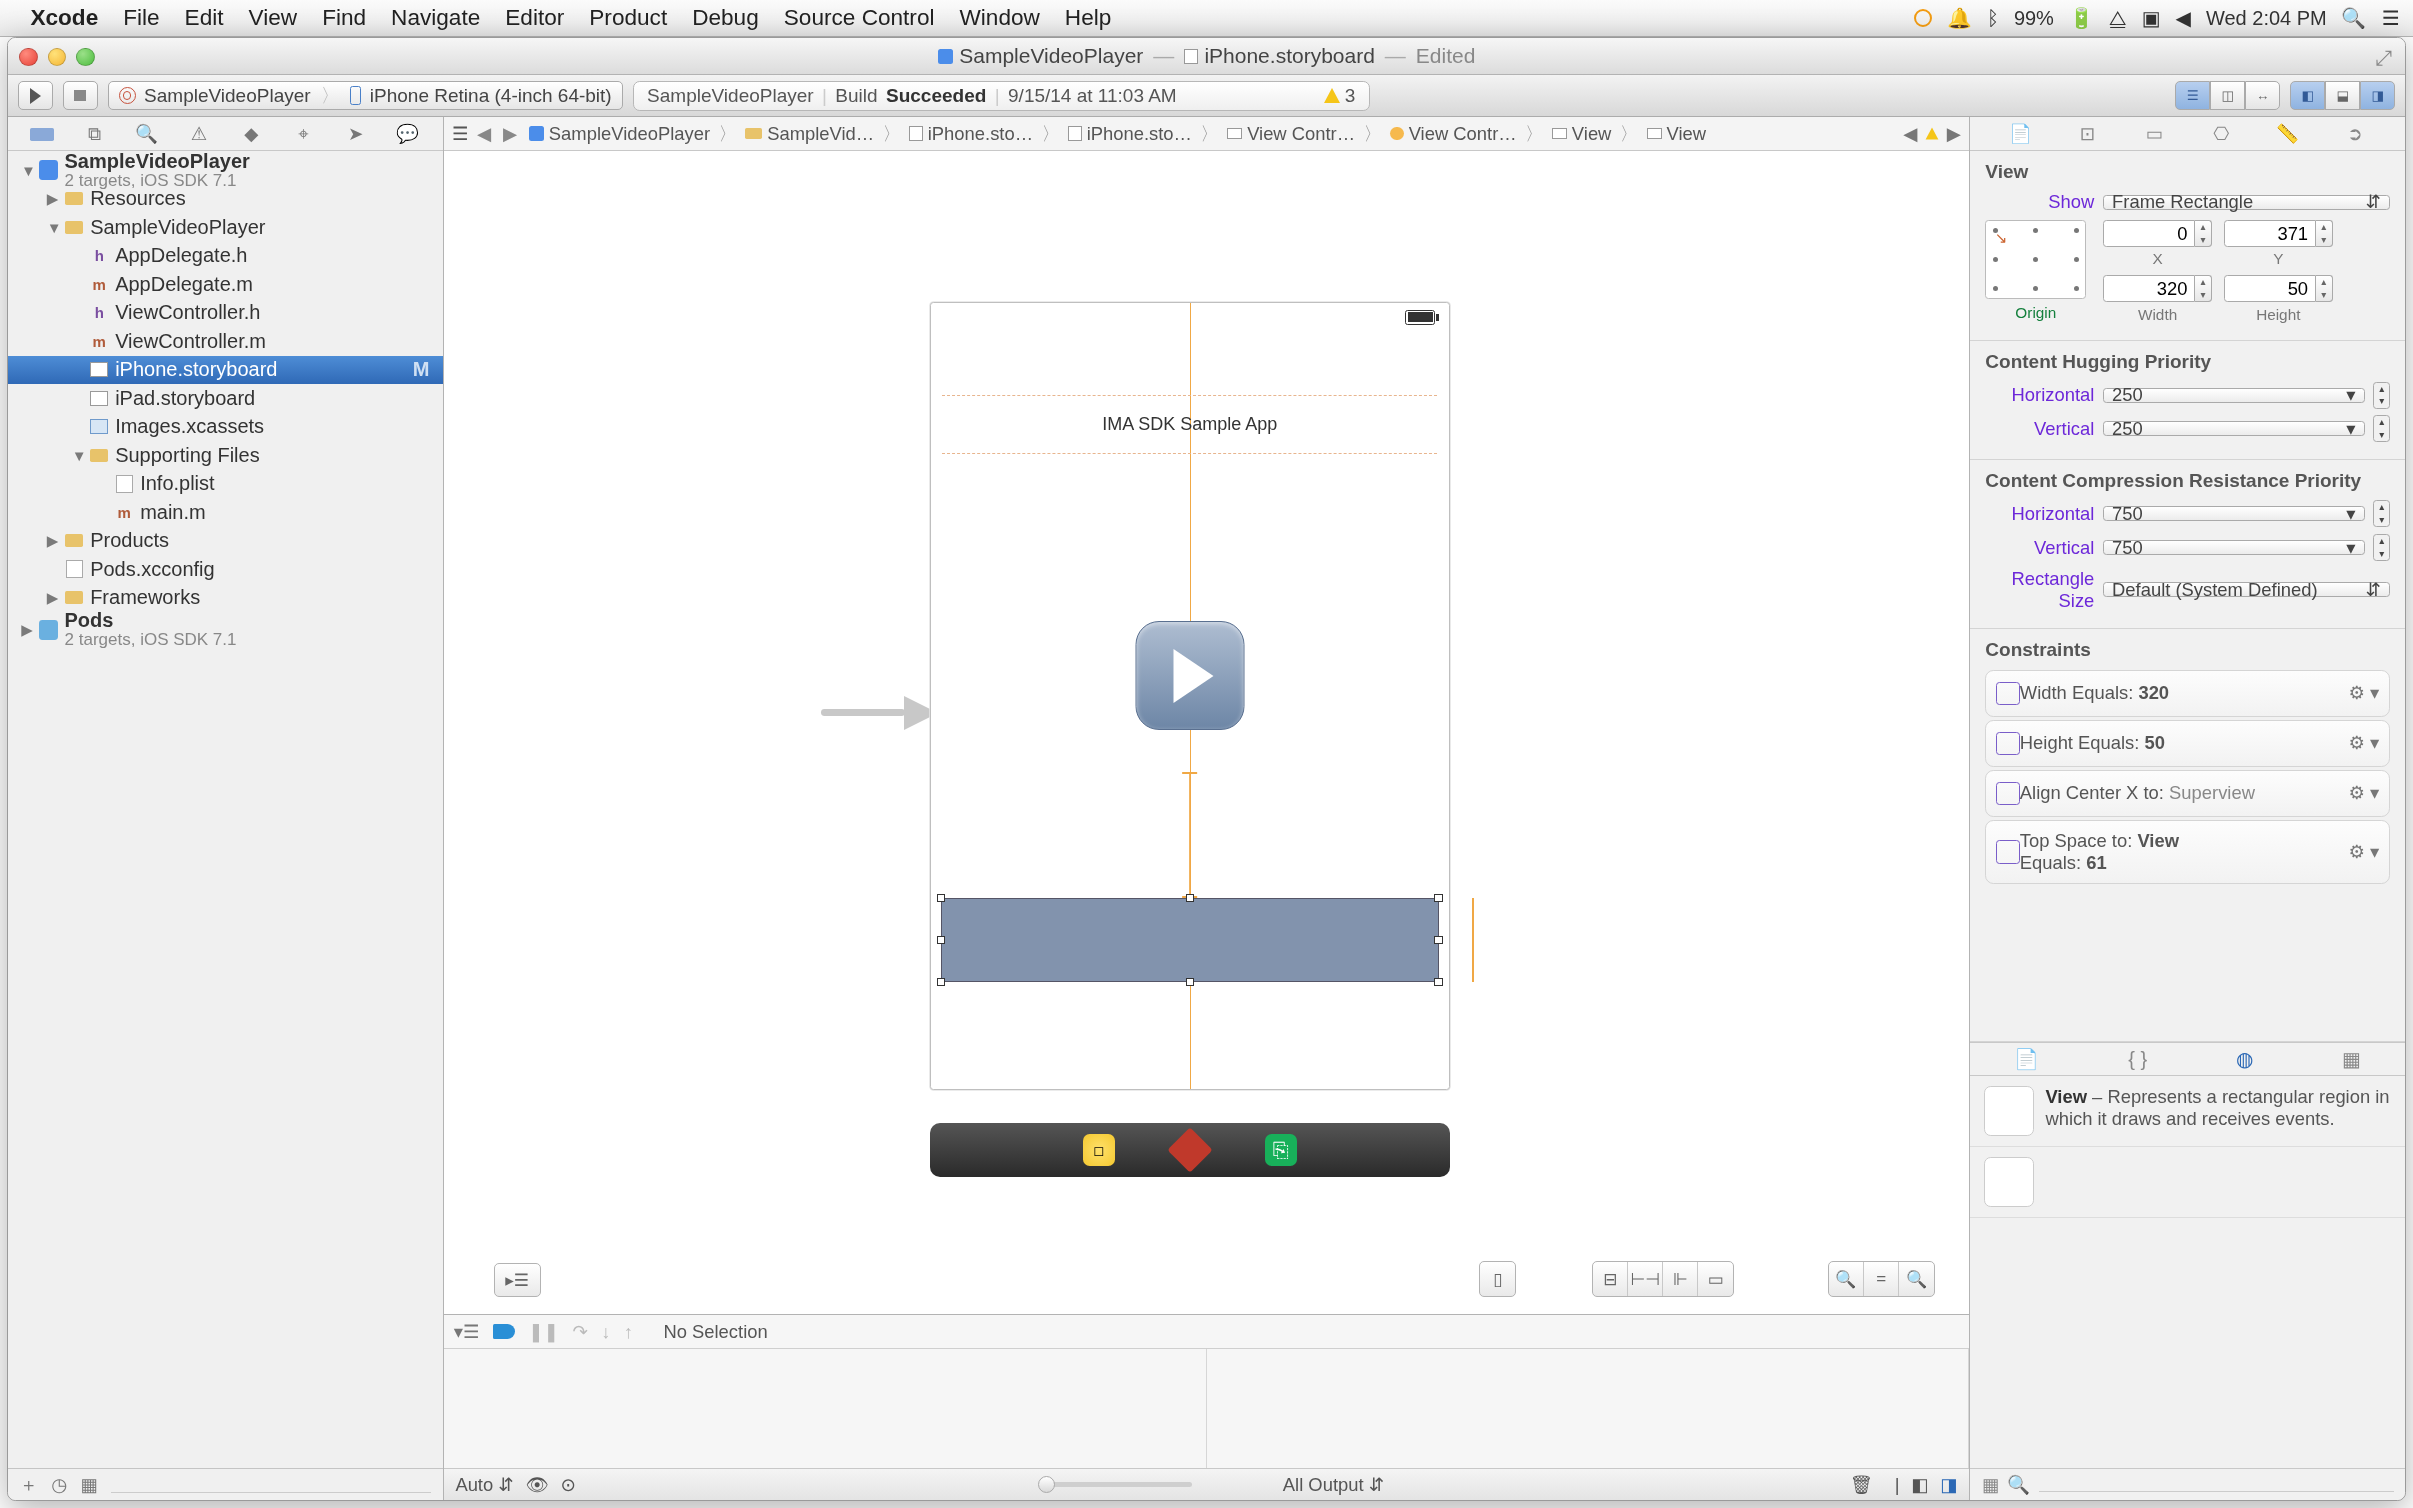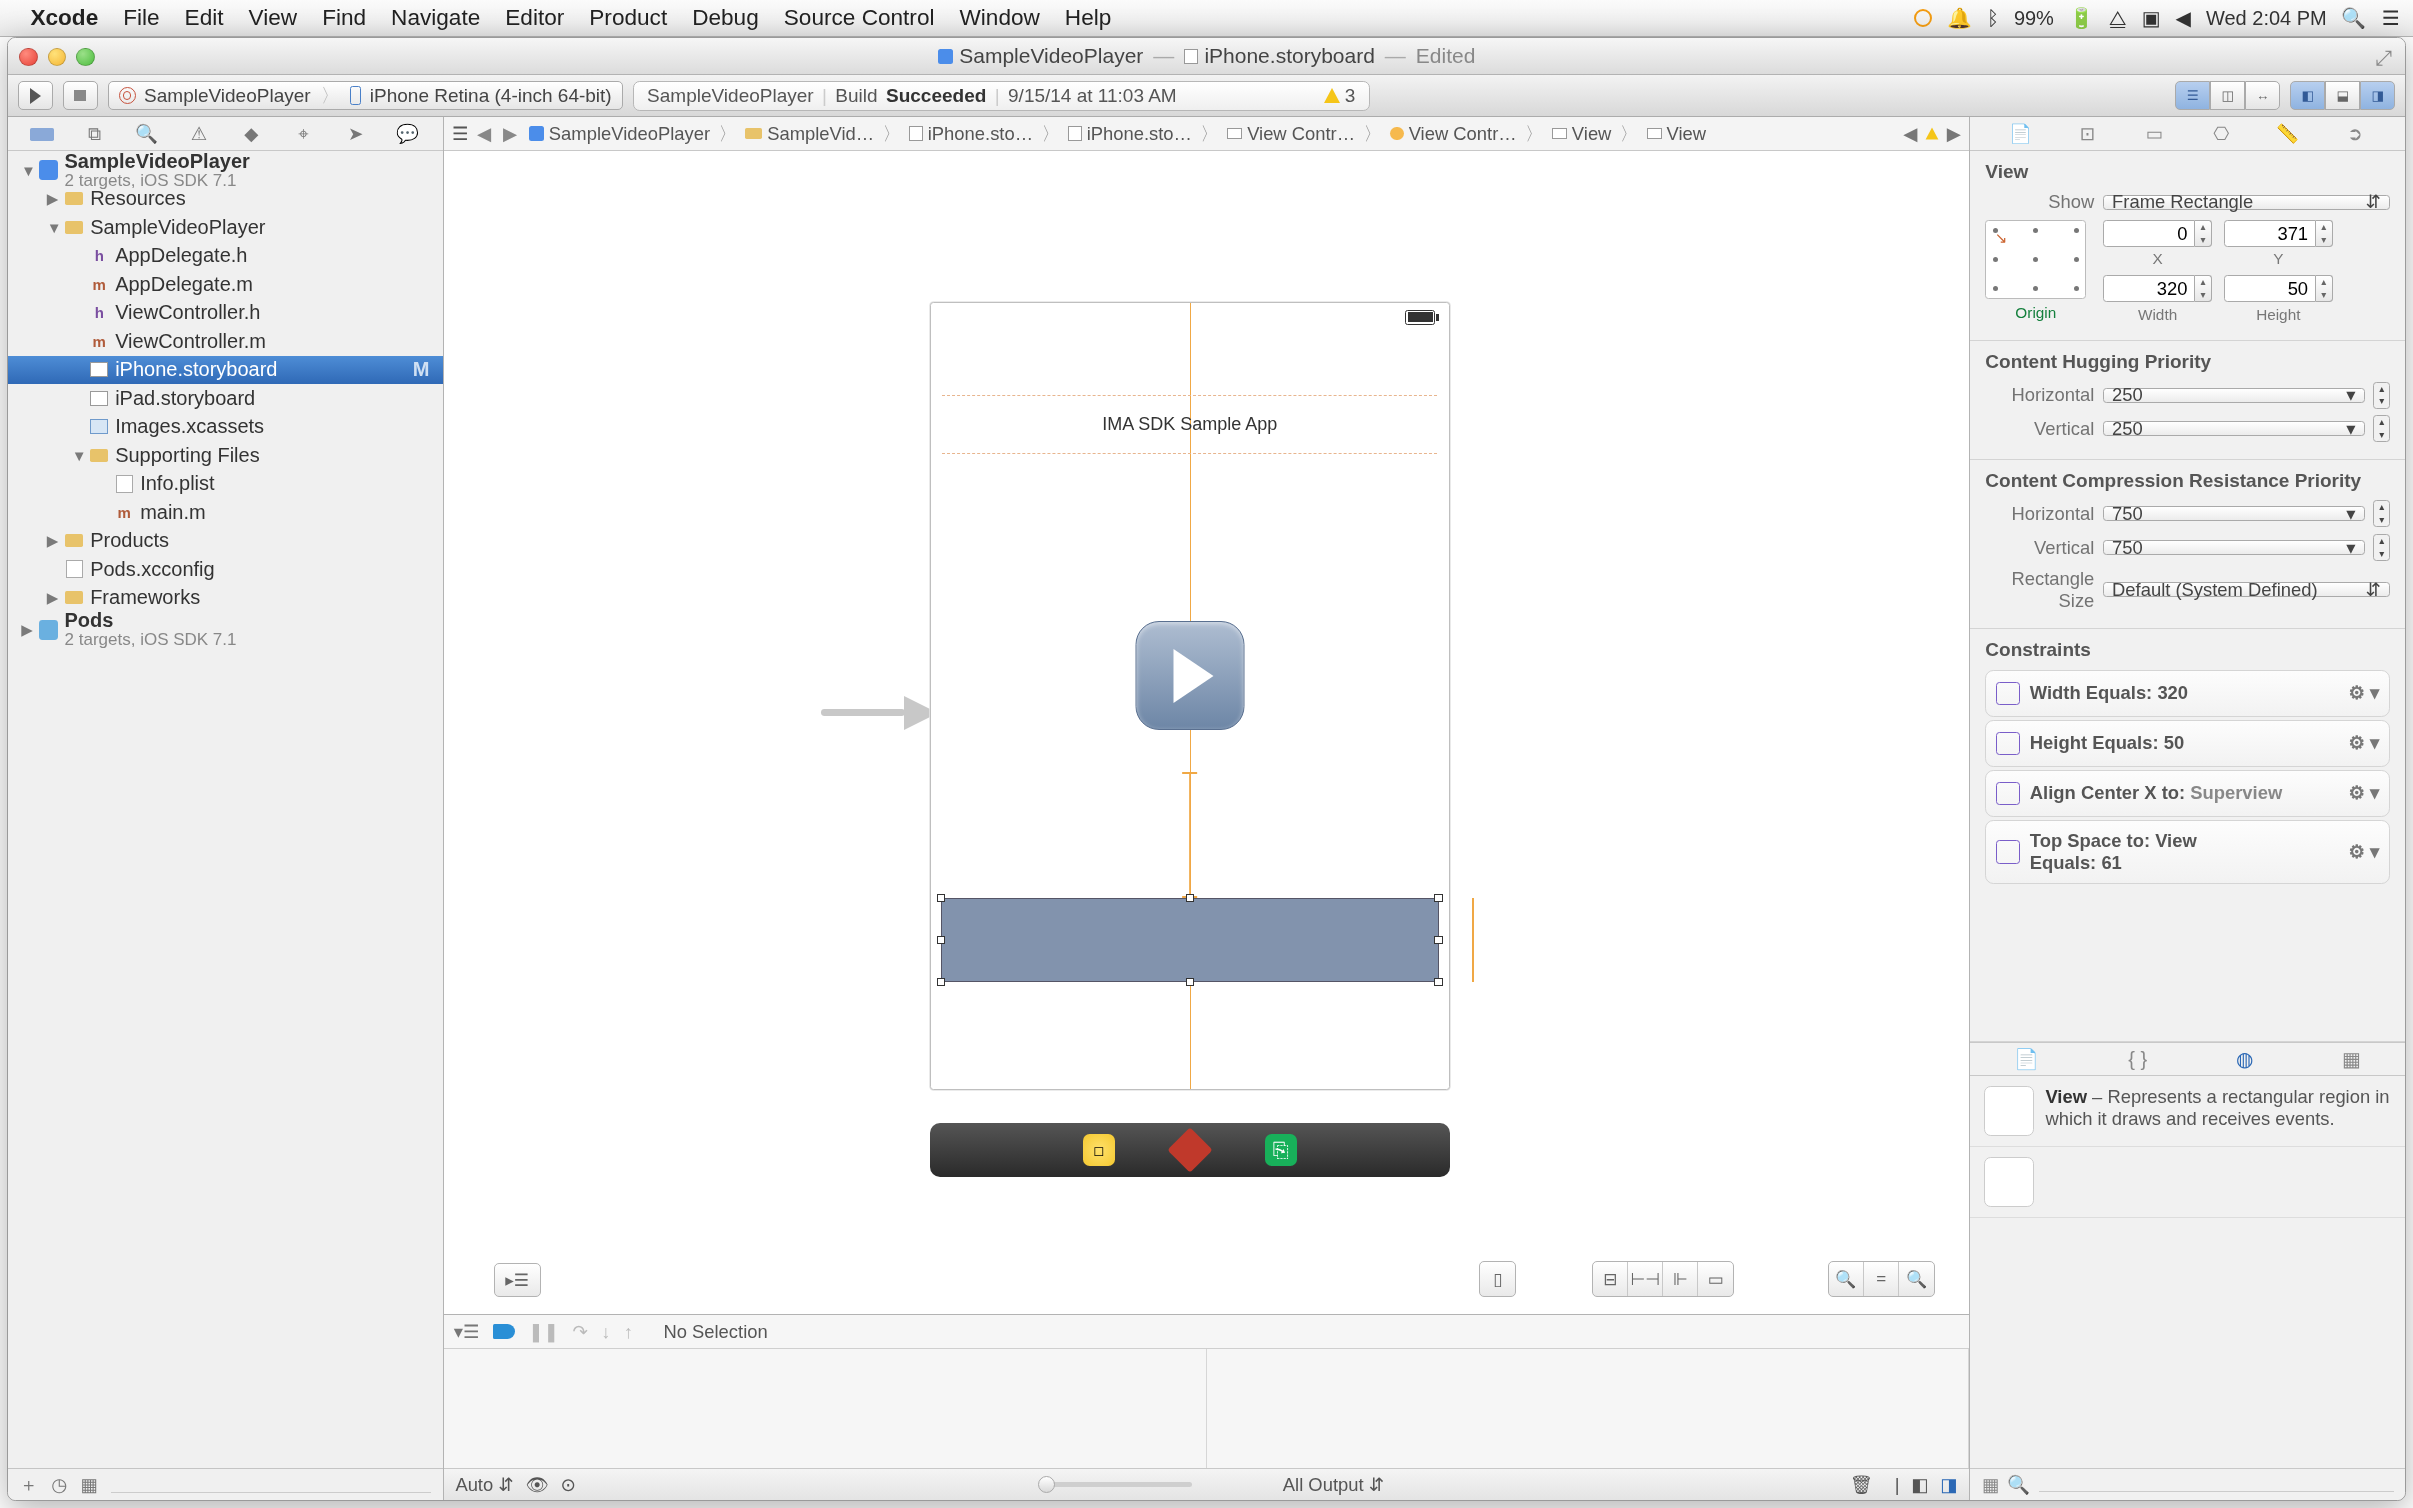--- a/index.html
+++ b/index.html
@@ -135,38 +135,38 @@
 .slider { width:151px; height:5px; background:#cfcfcf; border-radius:2.5px; position:relative; }
 .slider .knob { position:absolute; left:-3.4px; top:-5.9px; width:17px; height:17px; border-radius:50%; background:linear-gradient(#fff,#d9d9d9); border:0.8px solid #aaa; }
 
 
 .util { width:436px; background:#f1f1f1; border-left:0.8px solid #b3b3b3; display:flex; flex-direction:column; font-size:18.4px; color:#444; }
 .util-tabs { height:34px; border-bottom:0.8px solid #c8c8c8; display:flex; align-items:center; justify-content:space-around; padding:0 17px; color:#888; }
 .util-tabs span { width:25px; text-align:center; font-size:18.4px; }
 .util-section { padding:10px 15px; border-bottom:0.8px solid #d4d4d4; }
 .util-section-h { font-weight:bold; color:#555; margin-bottom:8.4px; font-size:19px; }
 .form-row { display:flex; align-items:center; gap:8.4px; margin:6.7px 0; }
-.form-row label { width:109px; text-align:right; color:#737373; }
+.form-row label { width:109px; text-align:right; color:#6d28d9; }
 .select { flex:1; height:15px; border:0.8px solid #aaa; border-radius:3.4px; background:linear-gradient(#fff,#ececec); display:flex; align-items:center; padding:0 8.4px; justify-content:space-between; }
 .stepper-pair { display:flex; gap:11.7px; }
 .num-field { display:flex; flex-direction:column; align-items:center; }
 .num-input { display:flex; align-items:center; }
 .num-input input { width:92px; height:27px; border:0.8px solid #aaa; border-radius:3.4px 0 0 3.4px; text-align:right; padding:0 6.7px; font-size:18.4px; background:#fff; }
 .num-input .steps { width:17px; height:27px; border:0.8px solid #aaa; border-left:none; border-radius:0 3.4px 3.4px 0; background:linear-gradient(#fff,#e7e7e7); display:flex; flex-direction:column; }
 .num-input .steps span { flex:1; font-size:10px; text-align:center; color:#666; }
 .num-field small { color:#777; margin-top:3.4px; }
 .origin-box { width:101px; height:79px; border:0.8px solid #bbb; background:#fff; border-radius:3.4px; position:relative; }
 .origin-box .corner{position:absolute;width:5px;height:5px;background:#777;border-radius:50%}
 .origin-box .c-tl{left:6.7px;top:6.7px}.origin-box .c-tr{right:6.7px;top:6.7px}.origin-box .c-bl{left:6.7px;bottom:6.7px}.origin-box .c-br{right:6.7px;bottom:6.7px}
 .origin-box .c-tm{left:50%;margin-left:-2.5px;top:6.7px}.origin-box .c-bm{left:50%;margin-left:-2.5px;bottom:6.7px}
 .origin-box .c-ml{left:6.7px;top:50%;margin-top:-2.5px}.origin-box .c-mr{right:6.7px;top:50%;margin-top:-2.5px}
 .origin-box .c-ctr{left:50%;top:50%;margin:-2.5px 0 0 -2.5px}
 .origin-box .arrow-r{position:absolute;left:8.4px;top:8.4px;color:#c63; font-size:15px}
 
-.constraint { display:flex; align-items:center; gap:10px; height:47px; margin:3px 0; border:0.8px solid #d5d5d5; border-radius:8.4px; background:linear-gradient(#fdfdfd,#f2f2f2); padding:0 10px;font-weight:bold; }
+.constraint { display:flex; align-items:center; gap:0; height:47px; margin:3px 0; border:0.8px solid #d5d5d5; border-radius:8.4px; background:linear-gradient(#fdfdfd,#f2f2f2); padding:0 10px; }
 .constraint .c-icon { width:23.5px; height:23.5px; border:1.7px solid #7a5ec9; border-radius:3.4px; }
 .constraint .c-text { flex:1; font-size:18.4px; color:#555; }
 .constraint .c-gear { color:#777; font-size:18.4px; }
 .constraint.tall { height:64px; }
 .constraint .c-text .sub { color:#888; }
 
 .lib-tabs { height:34px; border-top:0.8px solid #c8c8c8; border-bottom:0.8px solid #c8c8c8; display:flex; align-items:center; justify-content:space-around; color:#888; font-size:20px; }
 .lib-tabs .on { color:#2b68b5; }
 .lib-list { flex:1; overflow:hidden; }
 .lib-item { display:flex; gap:11.7px; padding:10px 13.4px; border-bottom:0.8px solid #ddd; }

